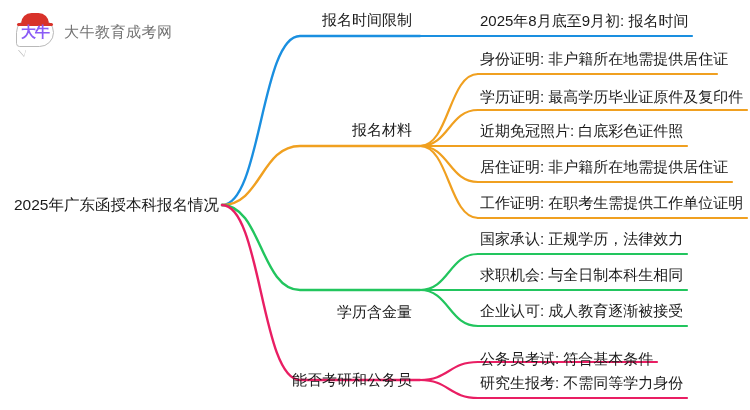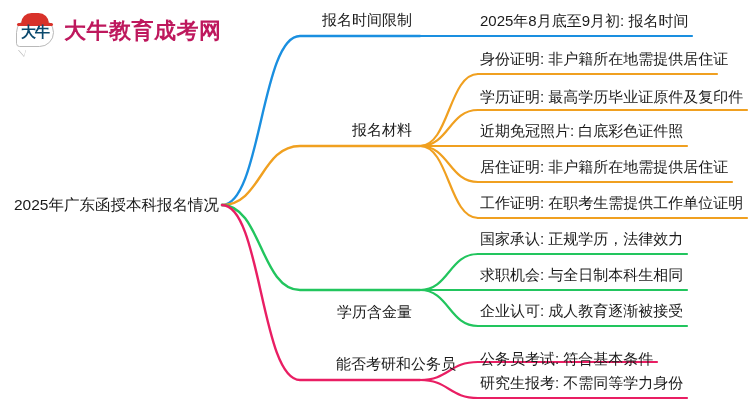--- a/index.html
+++ b/index.html
@@ -75,34 +75,34 @@
     border-radius: 2px;
   }
   .mark-text {
     position: absolute;
     left: 0;
     top: 12px;
     width: 42px;
     text-align: center;
     font-size: 15px;
     font-weight: bold;
-    color: #0c4a6e;
+    color: #8b5cf6;
     letter-spacing: -1px;
     line-height: 20px;
   }
   #logo-words {
     display: flex;
     flex-direction: column;
     justify-content: center;
     line-height: 1;
   }
   #logo-cn {
-    font-size: 22px;
-    font-weight: bold;
-    color: #be185d;
+    font-size: 15px;
+    font-weight: normal;
+    color: #737373;
     letter-spacing: 0.5px;
   }
   #logo-en {
     margin-top: 4px;
     font-size: 12px;
     font-weight: bold;
     color: #1f9a3c;
     letter-spacing: 0.4px;
   }
 
@@ -181,16 +181,16 @@
     <div class="node l1-node" style="left: 352px; top: 121px;">报名材料</div>
     <div class="node leaf-node" style="left: 480px; top: 50px;">身份证明: 非户籍所在地需提供居住证</div>
     <div class="node leaf-node" style="left: 480px; top: 88px;">学历证明: 最高学历毕业证原件及复印件</div>
     <div class="node leaf-node" style="left: 480px; top: 122px;">近期免冠照片: 白底彩色证件照</div>
     <div class="node leaf-node" style="left: 480px; top: 158px;">居住证明: 非户籍所在地需提供居住证</div>
     <div class="node leaf-node" style="left: 480px; top: 194px;">工作证明: 在职考生需提供工作单位证明</div>
     <div class="node l1-node" style="left: 337px; top: 265px; margin-top: 38px;">学历含金量</div>
     <div class="node leaf-node" style="left: 480px; top: 230px;">国家承认: 正规学历，法律效力</div>
     <div class="node leaf-node" style="left: 480px; top: 266px;">求职机会: 与全日制本科生相同</div>
     <div class="node leaf-node" style="left: 480px; top: 302px;">企业认可: 成人教育逐渐被接受</div>
-    <div class="node l1-node" style="left: 292px; top: 355px; margin-left: 44px;">能否考研和公务员</div>
+    <div class="node l1-node" style="left: 292px; top: 371px;">能否考研和公务员</div>
     <div class="node leaf-node" style="left: 480px; top: 338px; margin-top: 12px;">公务员考试: 符合基本条件</div>
     <div class="node leaf-node" style="left: 480px; top: 374px;">研究生报考: 不需同等学力身份</div>
   </div>
 
 </body></html>

